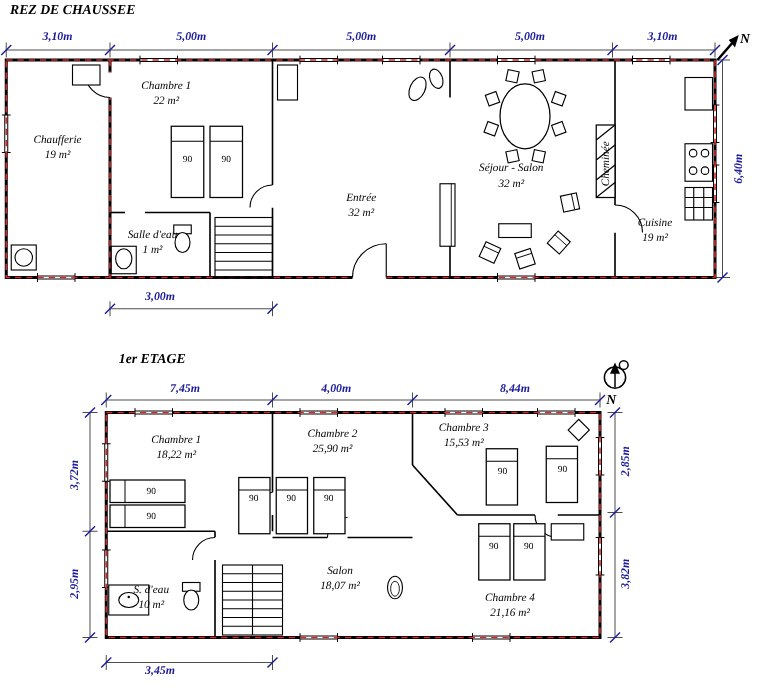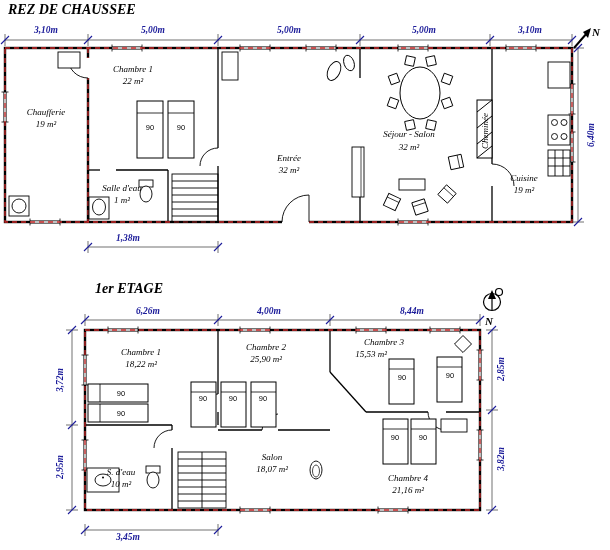--- a/index.html
+++ b/index.html
@@ -11,25 +11,25 @@
   .lbl {
     position:absolute; transform:translate(-50%,-50%);
     white-space:nowrap; font-style:italic; text-align:center; line-height:1;
   }
   .rm  { font-size:9px;  color:#000; }
   .dim { font-size:9.5px; color:#1c1c9a; font-weight:bold; }
   .vlbl { transform:translate(-50%,-50%) rotate(-90deg); }
   .north { font-size:11px; font-weight:bold; font-style:italic; color:#000; }
   .bed90 {
     position:absolute; transform:translate(-50%,-50%);
-    font-family:Liberation Sans, sans-serif; font-style:normal;
+    font-family:Liberation Serif, serif; font-style:normal;
     font-size:7.5px; color:#000;
   }
   .ftitle {
-    position:absolute; font-size:14px; font-weight:bold; font-style:italic; color:#000;
+    position:absolute; font-size:11px; font-weight:bold; font-style:italic; color:#000;
   }
 </style>
 </head>
 <body>
 
 <div id="canvas">
 
 <svg id="plan-svg" width="610" height="550" viewBox="0 0 610 550">
   <defs>
     <g id="bedV">
@@ -357,21 +357,21 @@
 </svg>
 
   <div class="ftitle" style="left:8px;top:2px">REZ DE CHAUSSEE</div>
 
   <div class="lbl dim" style="left:46px;top:31px">3,10m</div>
   <div class="lbl dim" style="left:153px;top:31px">5,00m</div>
   <div class="lbl dim" style="left:289px;top:31px">5,00m</div>
   <div class="lbl dim" style="left:424px;top:31px">5,00m</div>
   <div class="lbl dim" style="left:530px;top:31px">3,10m</div>
   <div class="lbl dim vlbl" style="left:592px;top:135px">6,40m</div>
-  <div class="lbl dim" style="left:128px;top:239px">1,38m</div>
+  <div class="lbl dim" style="left:128px;top:239px">3,00m</div>
   <div class="lbl north" style="left:596px;top:32px">N</div>
 
   <div class="lbl rm" style="left:46px;top:112px">Chaufferie</div>
   <div class="lbl rm" style="left:46px;top:124px">19 m²</div>
   <div class="lbl rm" style="left:133px;top:69px">Chambre 1</div>
   <div class="lbl rm" style="left:133px;top:81px">22 m²</div>
   <div class="lbl rm" style="left:122px;top:188px">Salle d'eau</div>
   <div class="lbl rm" style="left:122px;top:200px">1 m²</div>
   <div class="lbl rm" style="left:289px;top:158px">Entrée</div>
   <div class="lbl rm" style="left:289px;top:170px">32 m²</div>
@@ -379,35 +379,35 @@
   <div class="lbl rm" style="left:409px;top:147px">32 m²</div>
   <div class="lbl rm vlbl" style="left:485px;top:131px">Cheminée</div>
   <div class="lbl rm" style="left:524px;top:178px">Cuisine</div>
   <div class="lbl rm" style="left:524px;top:190px">19 m²</div>
 
   <div class="bed90" style="left:150px;top:127px">90</div>
   <div class="bed90" style="left:181px;top:127px">90</div>
 
   <div class="ftitle" style="left:95px;top:281px">1er ETAGE</div>
 
-  <div class="lbl dim" style="left:148px;top:312px">6,26m</div>
+  <div class="lbl dim" style="left:148px;top:312px">7,45m</div>
   <div class="lbl dim" style="left:269px;top:312px">4,00m</div>
   <div class="lbl dim" style="left:412px;top:312px">8,44m</div>
   <div class="lbl dim vlbl" style="left:61px;top:380px">3,72m</div>
   <div class="lbl dim vlbl" style="left:61px;top:467px">2,95m</div>
   <div class="lbl dim vlbl" style="left:502px;top:369px">2,85m</div>
   <div class="lbl dim vlbl" style="left:502px;top:459px">3,82m</div>
   <div class="lbl dim" style="left:128px;top:538px">3,45m</div>
   <div class="lbl north" style="left:489px;top:321px">N</div>
 
   <div class="lbl rm" style="left:141px;top:352px">Chambre 1</div>
   <div class="lbl rm" style="left:141px;top:364px">18,22 m²</div>
   <div class="lbl rm" style="left:266px;top:347px">Chambre 2</div>
   <div class="lbl rm" style="left:266px;top:359px">25,90 m²</div>
-  <div class="lbl rm" style="left:384px;top:342px">Chambre 3</div>
+  <div class="lbl rm" style="left:371px;top:342px">Chambre 3</div>
   <div class="lbl rm" style="left:371px;top:354px">15,53 m²</div>
   <div class="lbl rm" style="left:272px;top:457px">Salon</div>
   <div class="lbl rm" style="left:272px;top:469px">18,07 m²</div>
   <div class="lbl rm" style="left:121px;top:472px">S. d'eau</div>
   <div class="lbl rm" style="left:121px;top:484px">10 m²</div>
   <div class="lbl rm" style="left:408px;top:478px">Chambre 4</div>
   <div class="lbl rm" style="left:408px;top:490px">21,16 m²</div>
 
   <div class="bed90" style="left:121px;top:393px">90</div>
   <div class="bed90" style="left:121px;top:413px">90</div>

